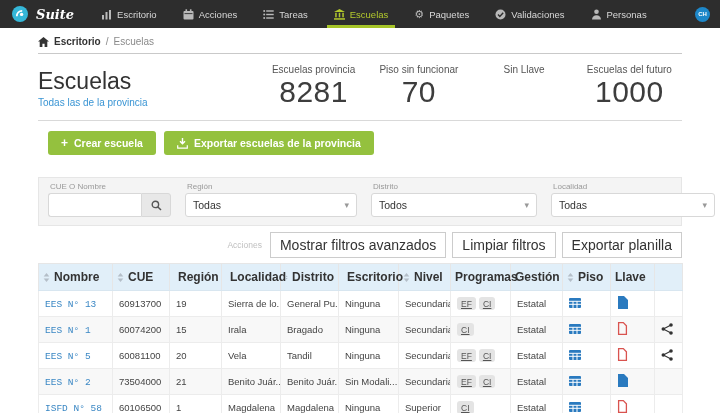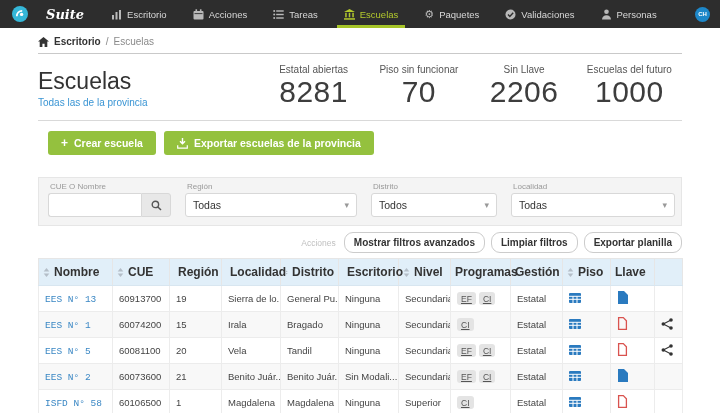--- a/index.html
+++ b/index.html
@@ -1,21 +1,21 @@
 <!DOCTYPE html>
 <html><head>
 <meta charset="utf-8">
 <style>
   * { margin:0; padding:0; box-sizing:border-box; }
   html,body { width:720px; height:413px; overflow:hidden; }
   body { font-family:"Liberation Sans","DejaVu Sans",sans-serif; background:#fff; color:#333; position:relative; }
 
   
   .navbar { height:28px; background:#2d2d2d; display:flex; align-items:stretch; }
-  .brand { display:flex; align-items:center; gap:18px; padding:0 14px 0 12px; }
+  .brand { display:flex; align-items:center; gap:8px; padding:0 14px 0 12px; }
   .brand-name { color:#fff; font-family:"DejaVu Serif","Liberation Serif",serif; font-style:italic; font-size:13px; font-weight:bold; }
   .nav-item { display:flex; align-items:center; gap:5px; padding:0 13px; color:#d8d8d8; font-size:9.5px; cursor:pointer; position:relative; }
   .nav-item svg { fill:#b9b9b9; }
   .nav-item .txticon { color:#b9b9b9; font-size:11px; line-height:1; }
   .nav-item.active { color:#b3c92d; }
   .nav-item.active svg { fill:#b3c92d; }
   .nav-item.active::after { content:""; position:absolute; left:6px; right:6px; bottom:0; height:3px; background:#a6c428; }
   .nav-right { margin-left:auto; display:flex; align-items:center; padding-right:10px; }
   .avatar { width:15px; height:15px; border-radius:50%; background:#1d87c9; color:#fff; font-size:6px; font-weight:bold; display:flex; align-items:center; justify-content:center; }
 
@@ -43,26 +43,26 @@
 
   
   .filter-panel { background:#f4f4f4; border:1px solid #e6e6e6; margin-top:22px; padding:4px 9px 8px 9px; display:flex; gap:14px; }
   .field { display:flex; flex-direction:column; }
   .field-label { font-size:8px; color:#999; margin-bottom:2px; padding-left:2px; }
   .search-group { display:flex; }
   .search-input { width:93px; height:24px; border:1px solid #d8d8d8; border-right:none; border-radius:3px 0 0 3px; padding:0 6px; font-size:10.5px; background:#fff; font-family:inherit; }
   .search-btn { width:30px; height:24px; border:1px solid #d8d8d8; border-radius:0 3px 3px 0; background:#e8e8e8; display:flex; align-items:center; justify-content:center; cursor:pointer; }
   .select { height:24px; background:#fff; border:1px solid #d8d8d8; border-radius:3px; display:flex; align-items:center; justify-content:space-between; padding:0 7px; font-size:10.5px; color:#333; cursor:pointer; }
   .select .caret { color:#999; font-size:9px; }
-  .w-region { width:172px; } .w-distrito { width:126px; } .w-localidad { width:164px; }
+  .w-region { width:172px; } .w-distrito { width:166px; } .w-localidad { width:164px; }
 
   
   .actions-row { display:flex; align-items:center; justify-content:flex-end; gap:6px; margin:6px 0 5px 0; }
   .actions-label { font-size:8.5px; color:#c0c0c0; margin-right:2px; }
-  .btn-white { background:#fff; border:1px solid #ccc; border-radius:9px; font-size:10px; font-weight:bold; color:#333; padding:4px 9px; cursor:pointer; font-family:inherit; }
+  .btn-white { background:#fff; border:1px solid #ccc; border-radius:0; font-size:14px; font-weight:normal; color:#333; padding:4px 9px; cursor:pointer; font-family:inherit; }
 
   
   table { width:100%; border-collapse:collapse; table-layout:fixed; }
   thead th { background:#e1eff9; font-size:12px; color:#333; text-align:left; padding:6px 4px; border:1px solid #e6e6e6; border-bottom:1px solid #d8e6f0; }
   thead th .thwrap { display:flex; align-items:center; gap:4px; }
   tbody td { font-size:9.5px; color:#444; padding:5px 6px; border:1px solid #ececec; height:21px; white-space:nowrap; overflow:hidden; }
   tbody tr:nth-child(even) { background:#f8f8f8; }
   tbody a { color:#3a87c4; text-decoration:none; cursor:pointer;font-family:Liberation Mono, monospace; }
   .badge { display:inline-block; background:#e4e4e4; border-radius:3px; font-size:8.5px; color:#555; padding:1.5px 4px; margin-right:3px;text-decoration:underline; }
   .cicon { display:inline-flex; cursor:pointer; }
@@ -151,30 +151,29 @@
     <span class="cur">Escuelas</span>
   </div>
 
   <div class="page-header">
     <div class="title-block">
       <div class="page-title">Escuelas</div>
       <div class="page-subtitle">Todas las de la provincia</div>
     </div>
     <div class="stats">
       <div class="stat">
-        <div class="stat-label">Estatal abiertas</div>
+        <div class="stat-label">Escuelas provincia</div>
         <div class="stat-value">8281</div>
       </div>
       <div class="stat">
         <div class="stat-label">Piso sin funcionar</div>
         <div class="stat-value">70</div>
       </div>
       <div class="stat">
         <div class="stat-label">Sin Llave</div>
-        <div class="stat-value">2206</div>
       </div>
       <div class="stat">
         <div class="stat-label">Escuelas del futuro</div>
         <div class="stat-value">1000</div>
       </div>
     </div>
   </div>
 
   <div class="toolbar">
     <button class="btn-green">
@@ -432,21 +431,21 @@
               <svg width="12" height="12" viewBox="0 0 12 12" fill="#333">
                 <path d="M10 2L2.3 6l7.7 4" stroke="#333" stroke-width="1.1" fill="none"></path>
                 <circle cx="10" cy="2" r="1.8"></circle>
                 <circle cx="2.3" cy="6" r="1.8"></circle>
                 <circle cx="10" cy="10" r="1.8"></circle>
               </svg>
             </span></td>
 </tr>
 <tr>
   <td><a>EES N° 2</a></td>
-  <td>60073600</td>
+  <td>73504000</td>
   <td>21</td>
   <td>Benito Juár...</td>
   <td>Benito Juár...</td>
   <td>Sin Modali...</td>
   <td>Secundaria</td>
   <td><span class="badge">EF</span><span class="badge">CI</span></td>
   <td>Estatal</td>
   <td><span class="cicon">
               <svg width="12" height="12" viewBox="0 0 12 12">
                 <rect x="0" y="1" width="12" height="10" rx="1" fill="#2a7abf"></rect>

